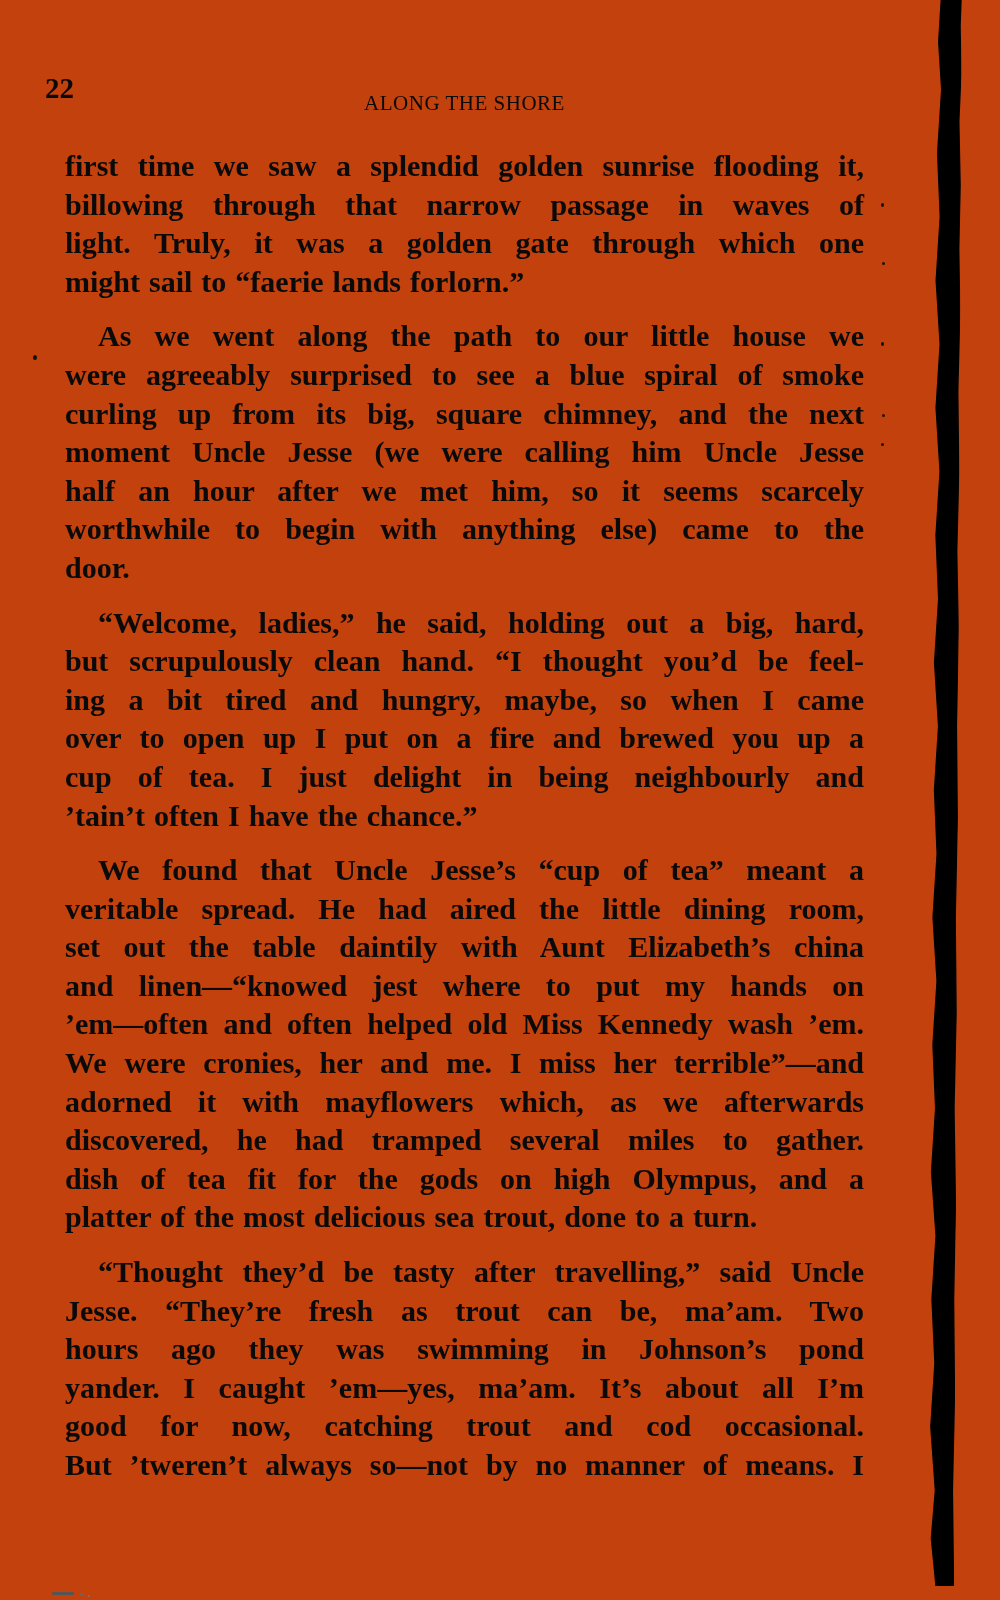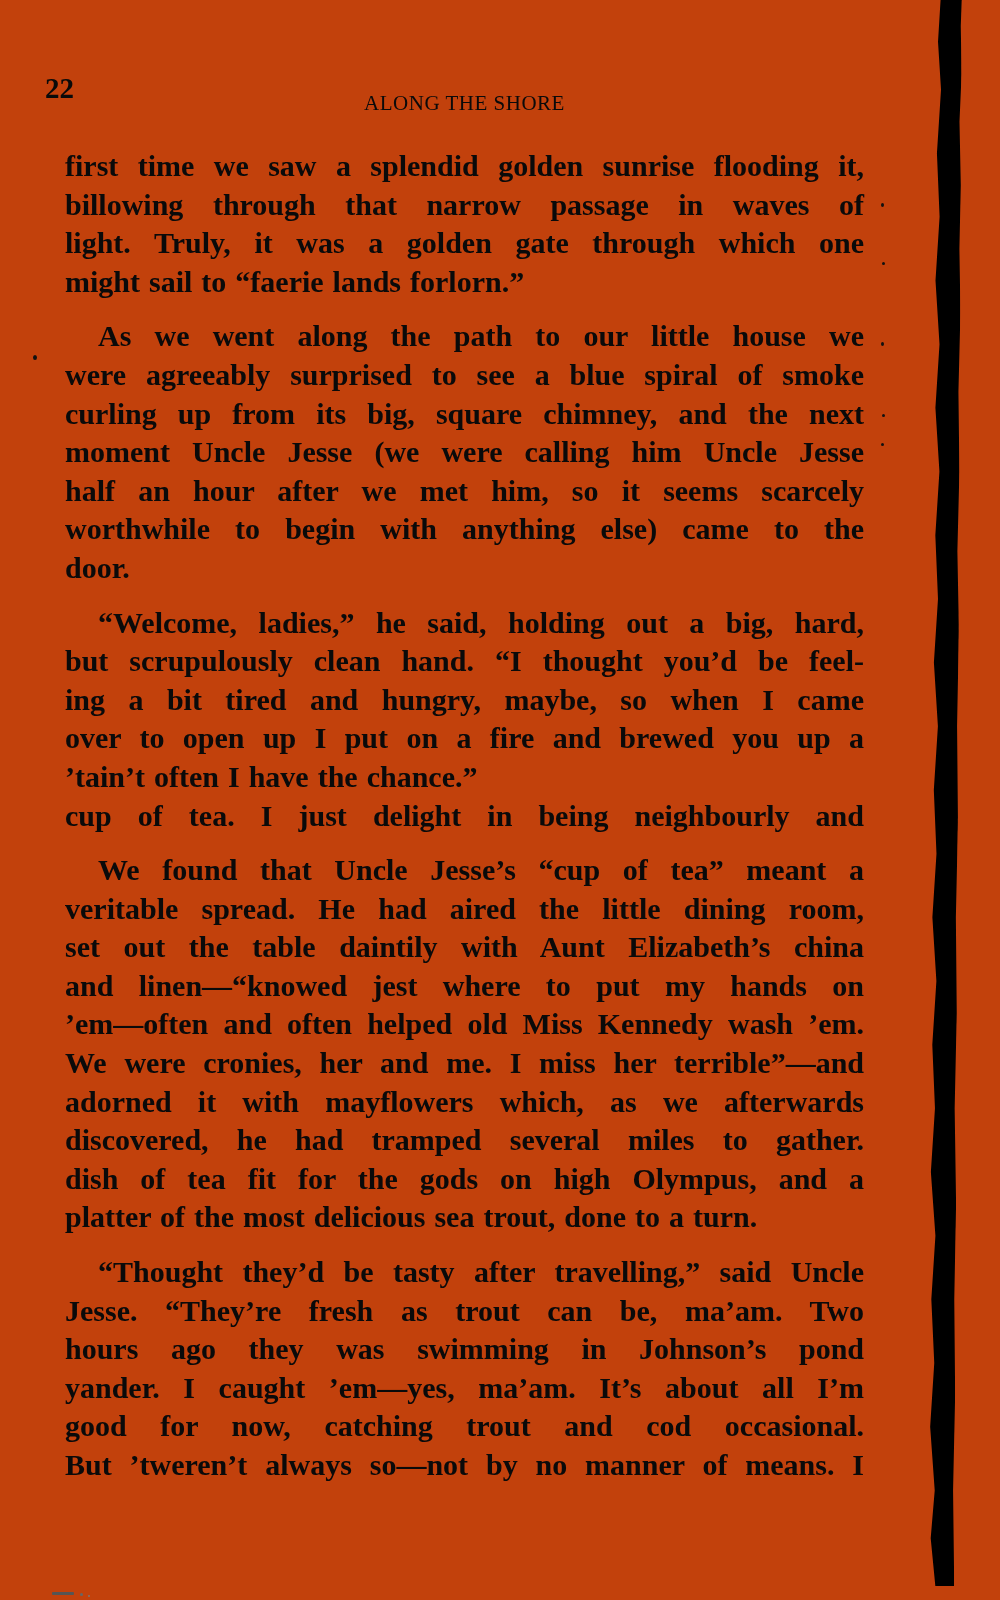--- a/index.html
+++ b/index.html
@@ -90,22 +90,22 @@
         <div class="line">moment Uncle Jesse (we were calling him Uncle Jesse</div>
         <div class="line">half an hour after we met him, so it seems scarcely</div>
         <div class="line">worthwhile to begin with anything else) came to the</div>
         <div class="line lastline">door.</div>
       </div>
       <div class="para">
         <div class="line indent">“Welcome, ladies,” he said, holding out a big, hard,</div>
         <div class="line">but scrupulously clean hand. “I thought you’d be feel-</div>
         <div class="line">ing a bit tired and hungry, maybe, so when I came</div>
         <div class="line">over to open up I put on a fire and brewed you up a</div>
+        <div class="line">cup of tea. I just delight in being neighbourly and</div>
         <div class="line lastline">’tain’t often I have the chance.”</div>
-        <div class="line">cup of tea. I just delight in being neighbourly and</div>
       </div>
       <div class="para">
         <div class="line indent">We found that Uncle Jesse’s “cup of tea” meant a</div>
         <div class="line">veritable spread. He had aired the little dining room,</div>
         <div class="line">set out the table daintily with Aunt Elizabeth’s china</div>
         <div class="line">and linen—“knowed jest where to put my hands on</div>
         <div class="line">’em—often and often helped old Miss Kennedy wash ’em.</div>
         <div class="line">We were cronies, her and me. I miss her terrible”—and</div>
         <div class="line">adorned it with mayflowers which, as we afterwards</div>
         <div class="line">discovered, he had tramped several miles to gather.</div>

